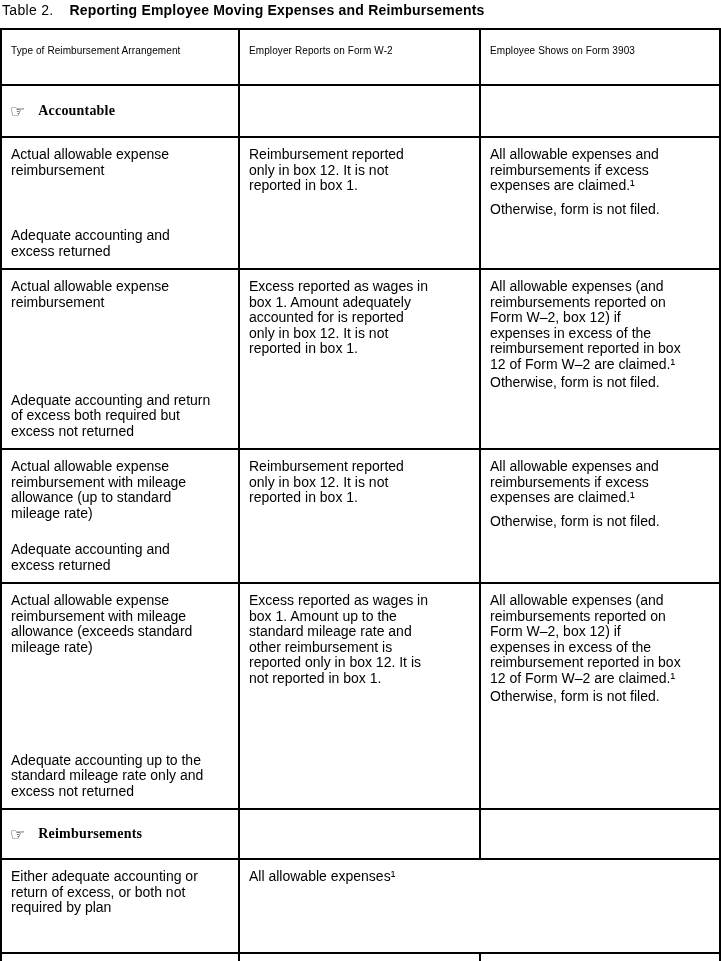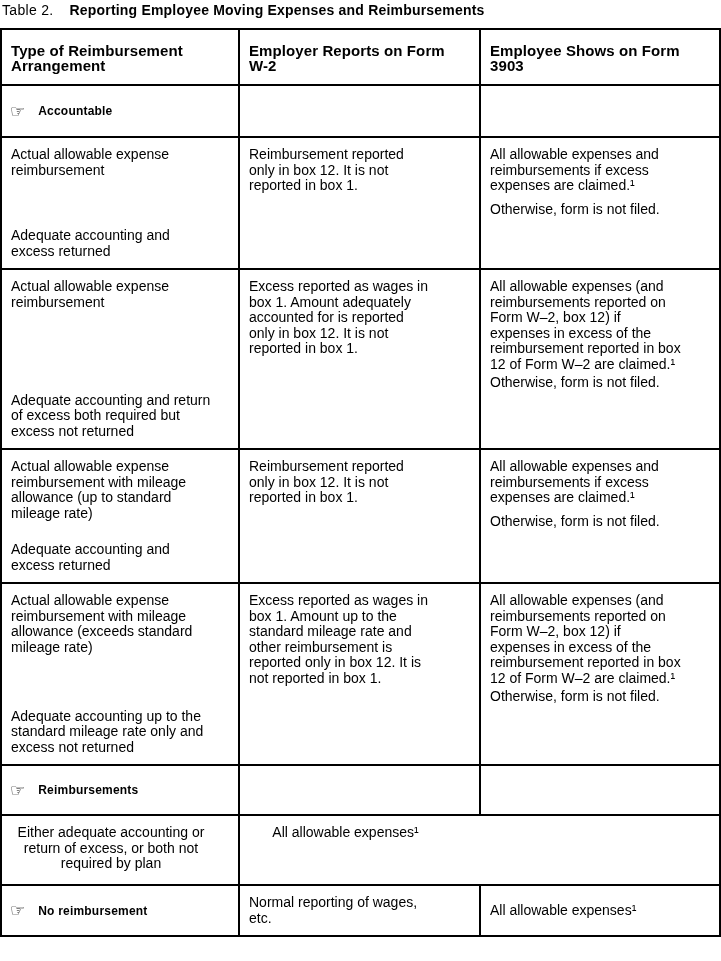--- a/index.html
+++ b/index.html
@@ -26,36 +26,36 @@
   .c1 { width: 238px; }
   .c2 { width: 241px; }
   .c3 { flex: 1; }
 
   
   .row-header { height: 56px; }
   .row-sec    { height: 52px; }
   .row-d1     { height: 132px; }
   .row-d2     { height: 180px; }
   .row-d3     { height: 134px; }
-  .row-d4     { height: 182px; }
+  .row-d4     { height: 226px; }
   .row-sec2   { height: 50px; }
-  .row-d6     { height: 70px; text-align: center; }
+  .row-d6     { height: 94px; }
   .row-d7     { height: 49px; }
 
   
   .th {
-    font-weight: 700; font-size: 15px; line-height: 15px;
+    font-weight: 400; font-size: 10px; line-height: 15px;
     padding: 13px 10px 0 9px; letter-spacing: 0.1px;
   }
   .th .wrap { max-width: 215px; }
 
   
   .sec-cell { display: flex; align-items: center; padding-left: 8px; }
   .hand { font-size: 17px; line-height: 17px; margin-right: 13px; font-family: "DejaVu Sans", sans-serif; }
-  .sec-label { font-weight: 700; font-size: 12px; letter-spacing: 0.2px; }
+  .sec-label { font-weight: 700; font-size: 14px; letter-spacing: 0.2px; font-family: Liberation Serif, serif; }
 
   
   .td { font-size: 14px; line-height: 15.5px; padding: 9px 8px 9px 9px; }
   .td p { margin: 0; }
   .c1.td { display: flex; flex-direction: column; justify-content: space-between; }
   .c1.td p { max-width: 200px; }
   .c2.td p { max-width: 181px; }
   .c3.td p { max-width: 193px; }
   .note-gap { margin-top: 8px !important; }
   .note-tight { margin-top: 3px !important; }

